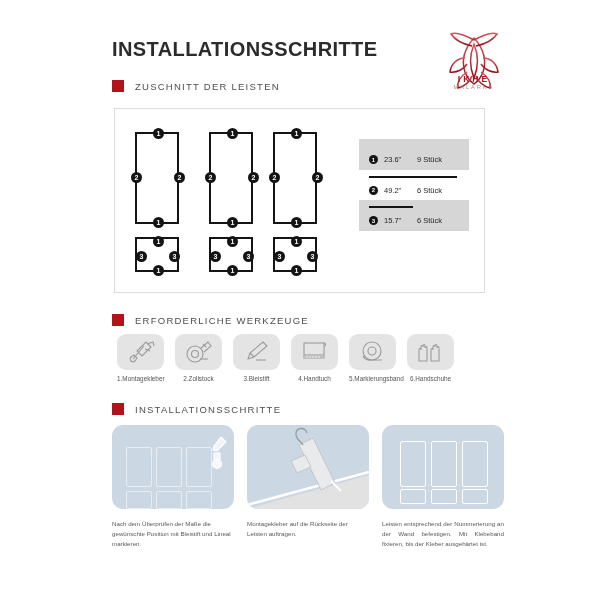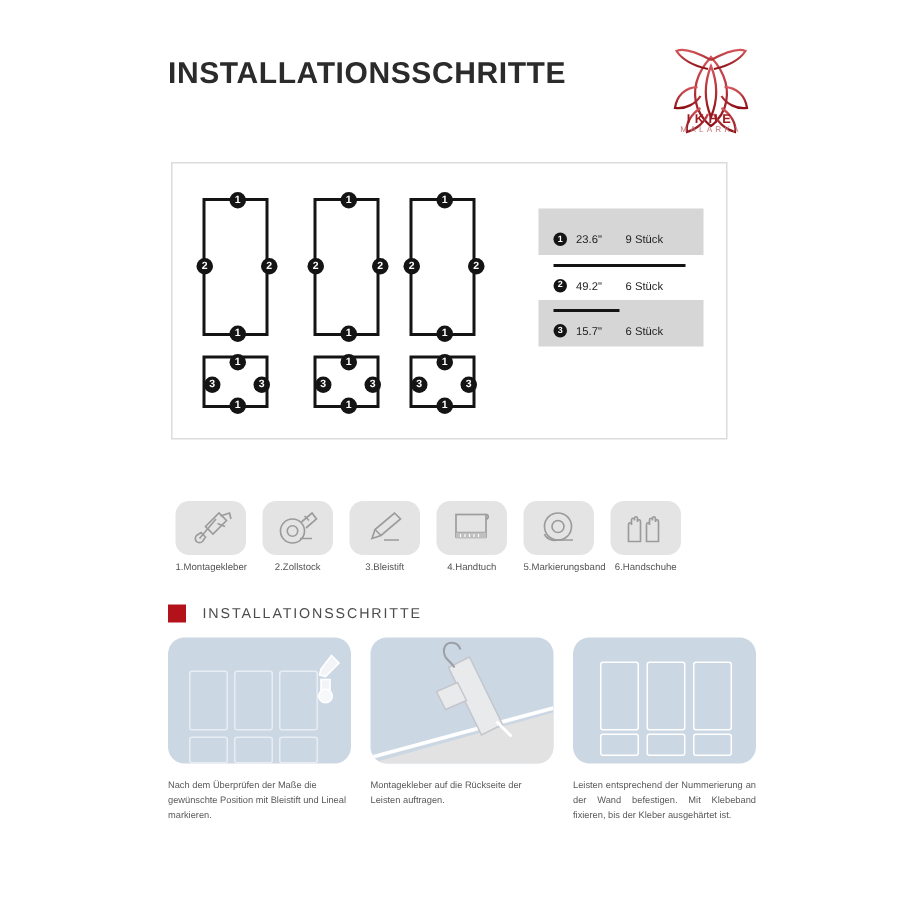--- a/index.html
+++ b/index.html
@@ -117,20 +117,24 @@
         <path d="M22 30 C14 30 8 36 7 44 C14 45 21 41 24 36"></path>
         <path d="M40 30 C48 30 54 36 55 44 C48 45 41 41 38 36"></path>
         <path d="M24 44 C18 48 14 54 15 60 C22 58 27 53 29 48"></path>
         <path d="M38 44 C44 48 48 54 47 60 C40 58 35 53 33 48"></path>
       </g>
     </svg>
   </div>
   <div class="logo-word">IKHE</div>
   <div class="logo-sub">MALARKA</div>
 
+  <div class="sec" style="left:112px; top:80px;">
+    <span class="sq"></span>
+    <span class="lbl">ZUSCHNITT DER LEISTEN</span>
+  </div>
 
   <div class="cutpanel">
 
     <div class="board tall" style="left:20px; top:23px;">
       <span class="dot" style="left:16px; top:-6px;">1</span>
       <span class="dot" style="left:-6px; top:38px;">2</span>
       <span class="dot" style="left:37px; top:38px;">2</span>
       <span class="dot" style="left:16px; top:83px;">1</span>
     </div>
     <div class="board tall" style="left:94px; top:23px;">
@@ -185,20 +189,24 @@
         <div class="mbar" style="width:44px;"></div>
         <div class="mline">
           <span class="mbadge">3</span>
           <span class="mlen">15.7"</span>
           <span class="mqty">6 Stück</span>
         </div>
       </div>
     </div>
   </div>
 
+  <div class="sec" style="left:112px; top:314px;">
+    <span class="sq"></span>
+    <span class="lbl">ERFORDERLICHE WERKZEUGE</span>
+  </div>
 
   <div class="tools">
     <div class="tool">
       <div class="box">
         <svg width="30" height="26" viewBox="0 0 30 26" fill="none" stroke="#9b9b9b" stroke-width="1.1">
           <path d="M7 20 L18 7"></path>
             <path d="M5 22 C4 21 4 19 5 18 L8 16 L11 19 L9 22 C8 23 6 23 5 22 Z"></path>
           <path d="M11 12 L20 3 L25 8 L16 17 Z"></path>
           <path d="M21 5 L27 3 L28 7"></path>
             <path d="M19 10 L24 12"></path>

